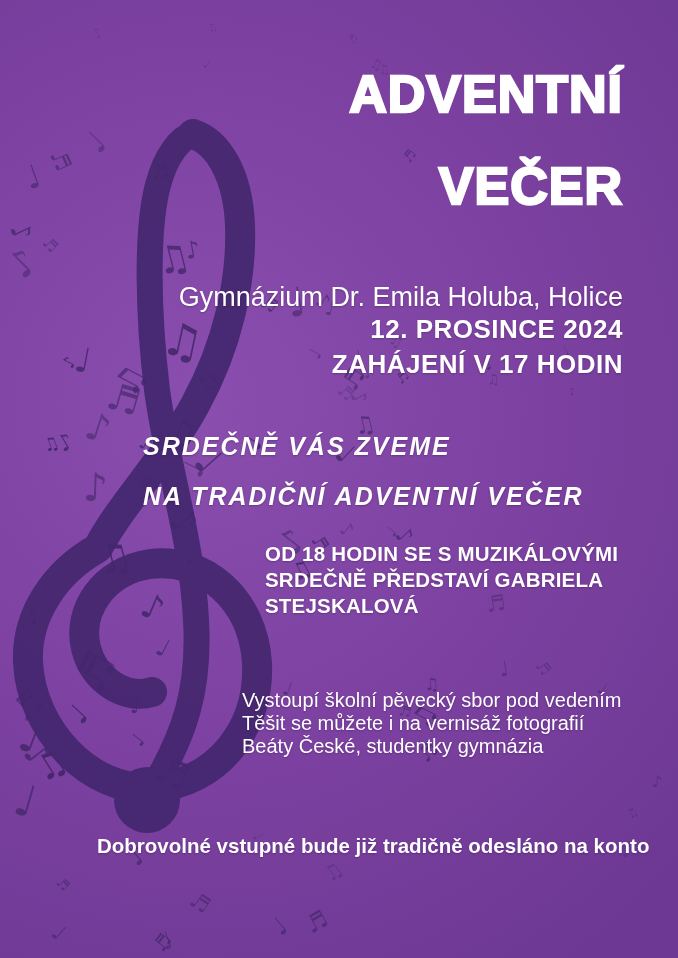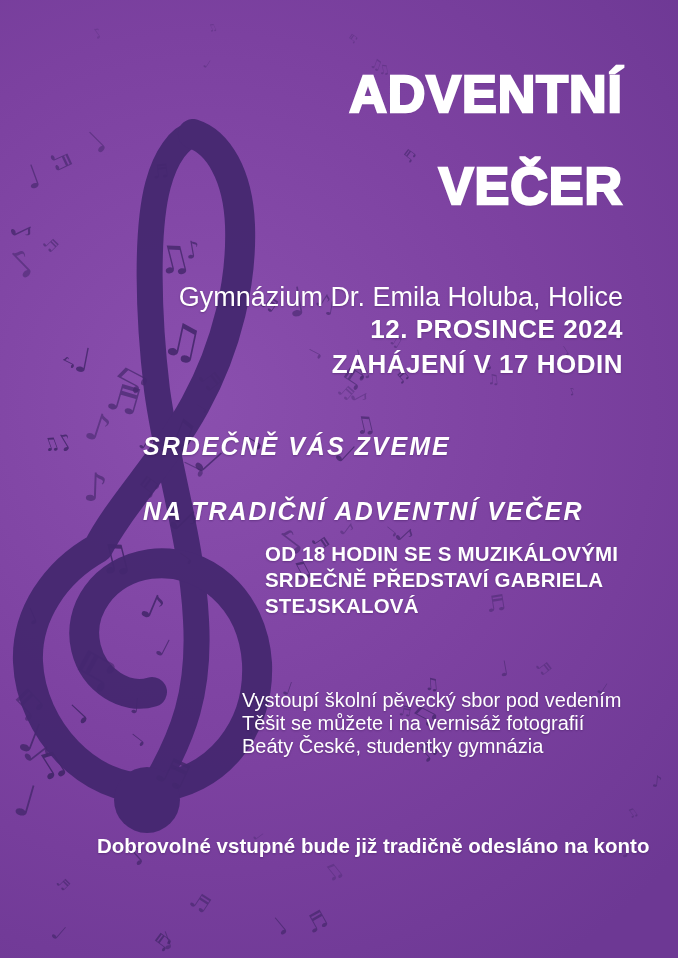--- a/index.html
+++ b/index.html
@@ -20,21 +20,21 @@
     font-size:52px; line-height:92px; font-weight:bold;
     letter-spacing:1px;
     -webkit-text-stroke:2.5px #ffffff;
   }
   .venue-block { top:282px; right:55px; text-align:right; }
   .venue   { font-size:27px; font-weight:normal; line-height:30px; }
   .date    { font-size:26px; font-weight:bold; line-height:35px; letter-spacing:0.5px; }
   .opening { font-size:26px; font-weight:bold; line-height:35px; letter-spacing:0.5px; }
   .invite { top:432px; left:143px; font-style:italic; font-weight:bold; font-size:25px; letter-spacing:2px; }
   .invite-line1 { line-height:28px; }
-  .invite-line2 { line-height:28px; margin-top:37px; }
+  .invite-line2 { line-height:28px; margin-top:22px; }
   .program { top:541px; left:265px; font-weight:bold; font-size:20.5px; line-height:26px; letter-spacing:0.2px; }
   .details { top:689px; left:242px; font-weight:normal; font-size:20px; line-height:23px; }
   .footer  { top:833px; left:97px;  font-weight:bold; font-size:20.5px; line-height:26px; }
 </style>
 </head>
 <body>
 
 <div class="poster" style="background: radial-gradient(95% 70% at 30% 42%, rgb(138, 79, 174) 0%, rgb(124, 65, 160) 55%, rgb(109, 56, 148) 100%); color: rgb(255, 255, 255);">
 
   <div class="notes-layer" style="color: rgb(68, 39, 107);">

